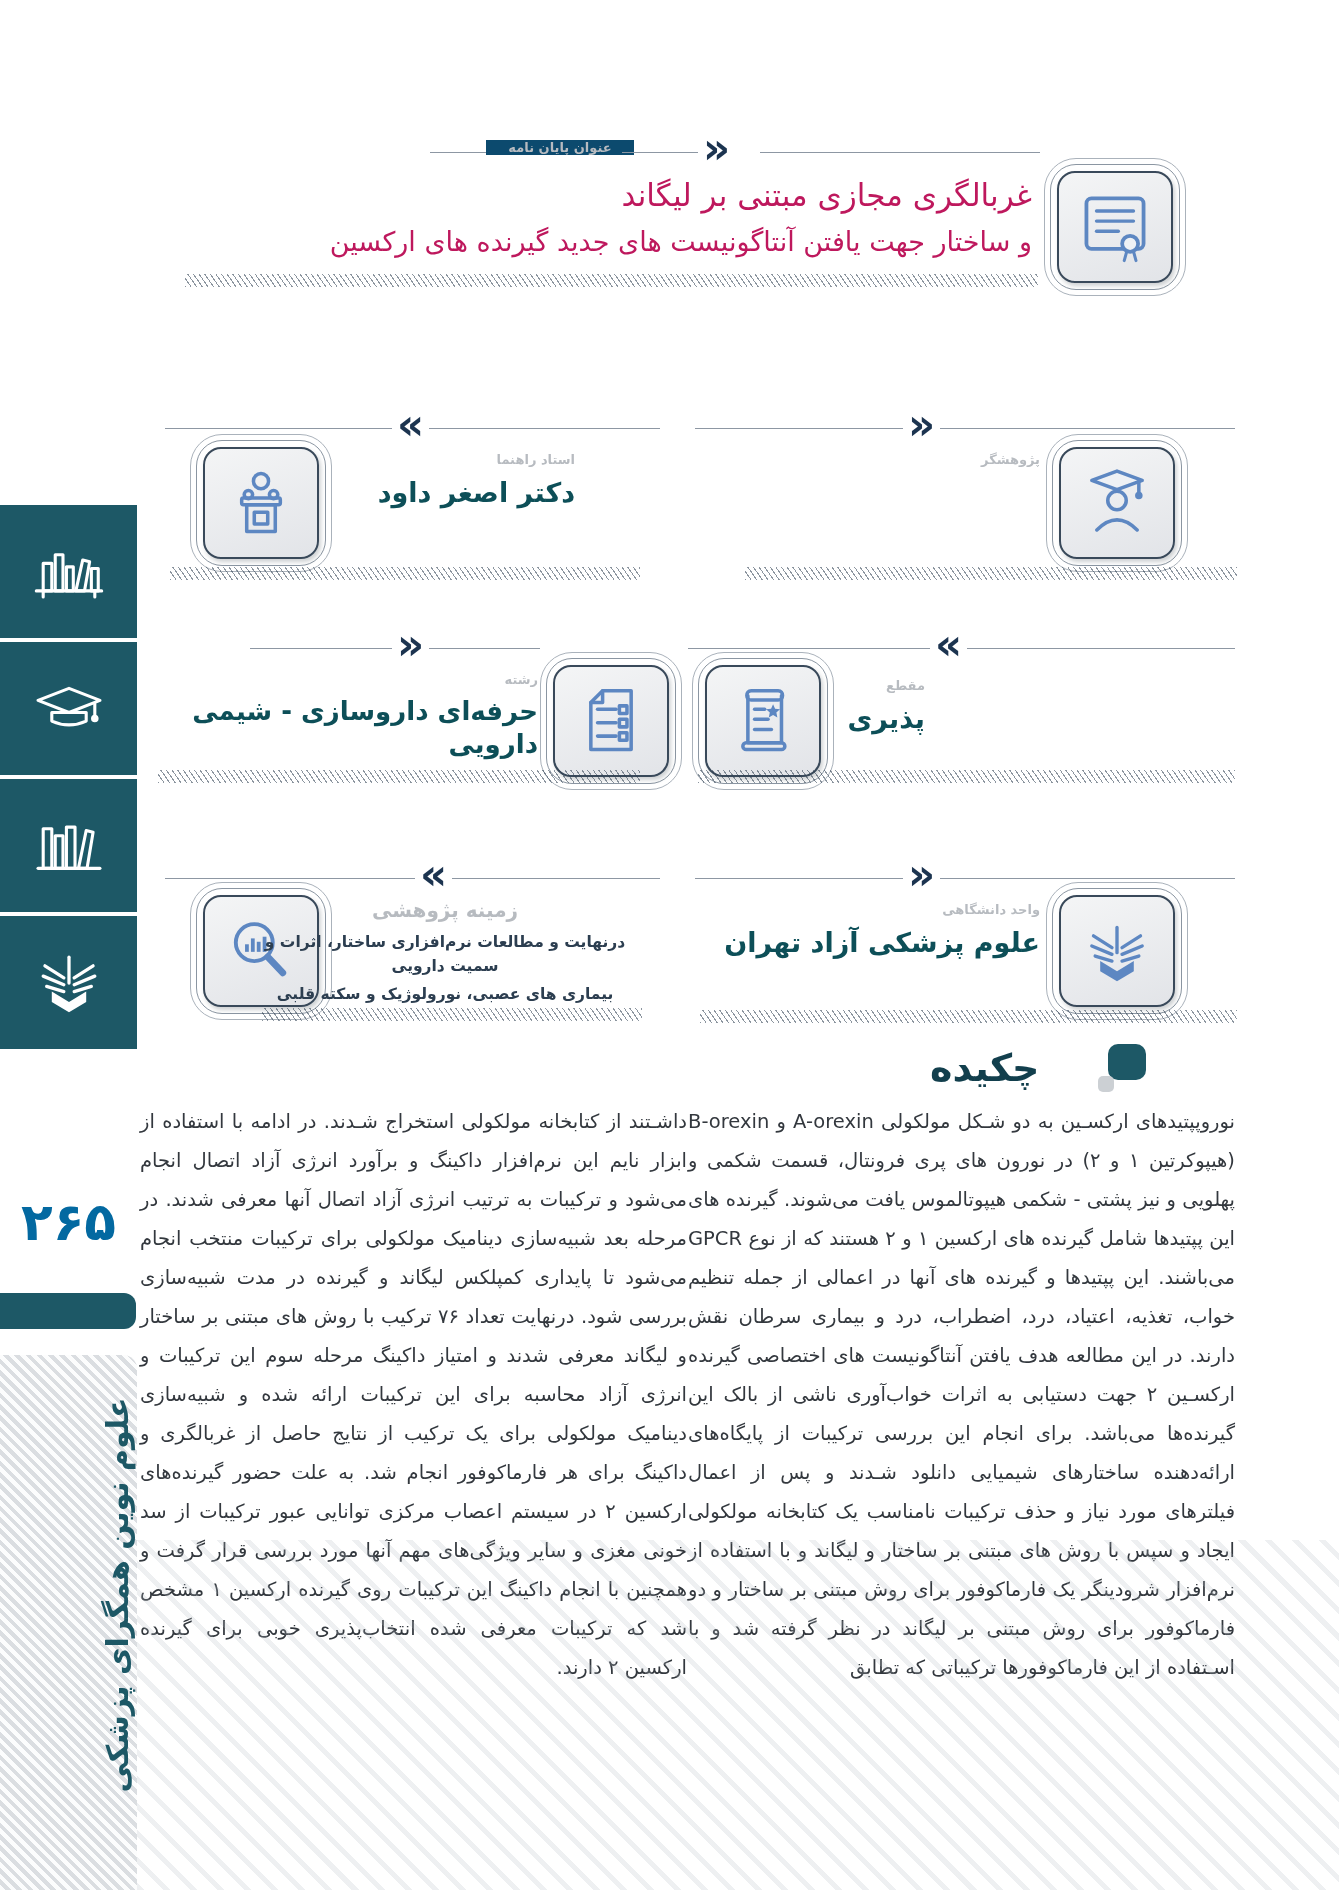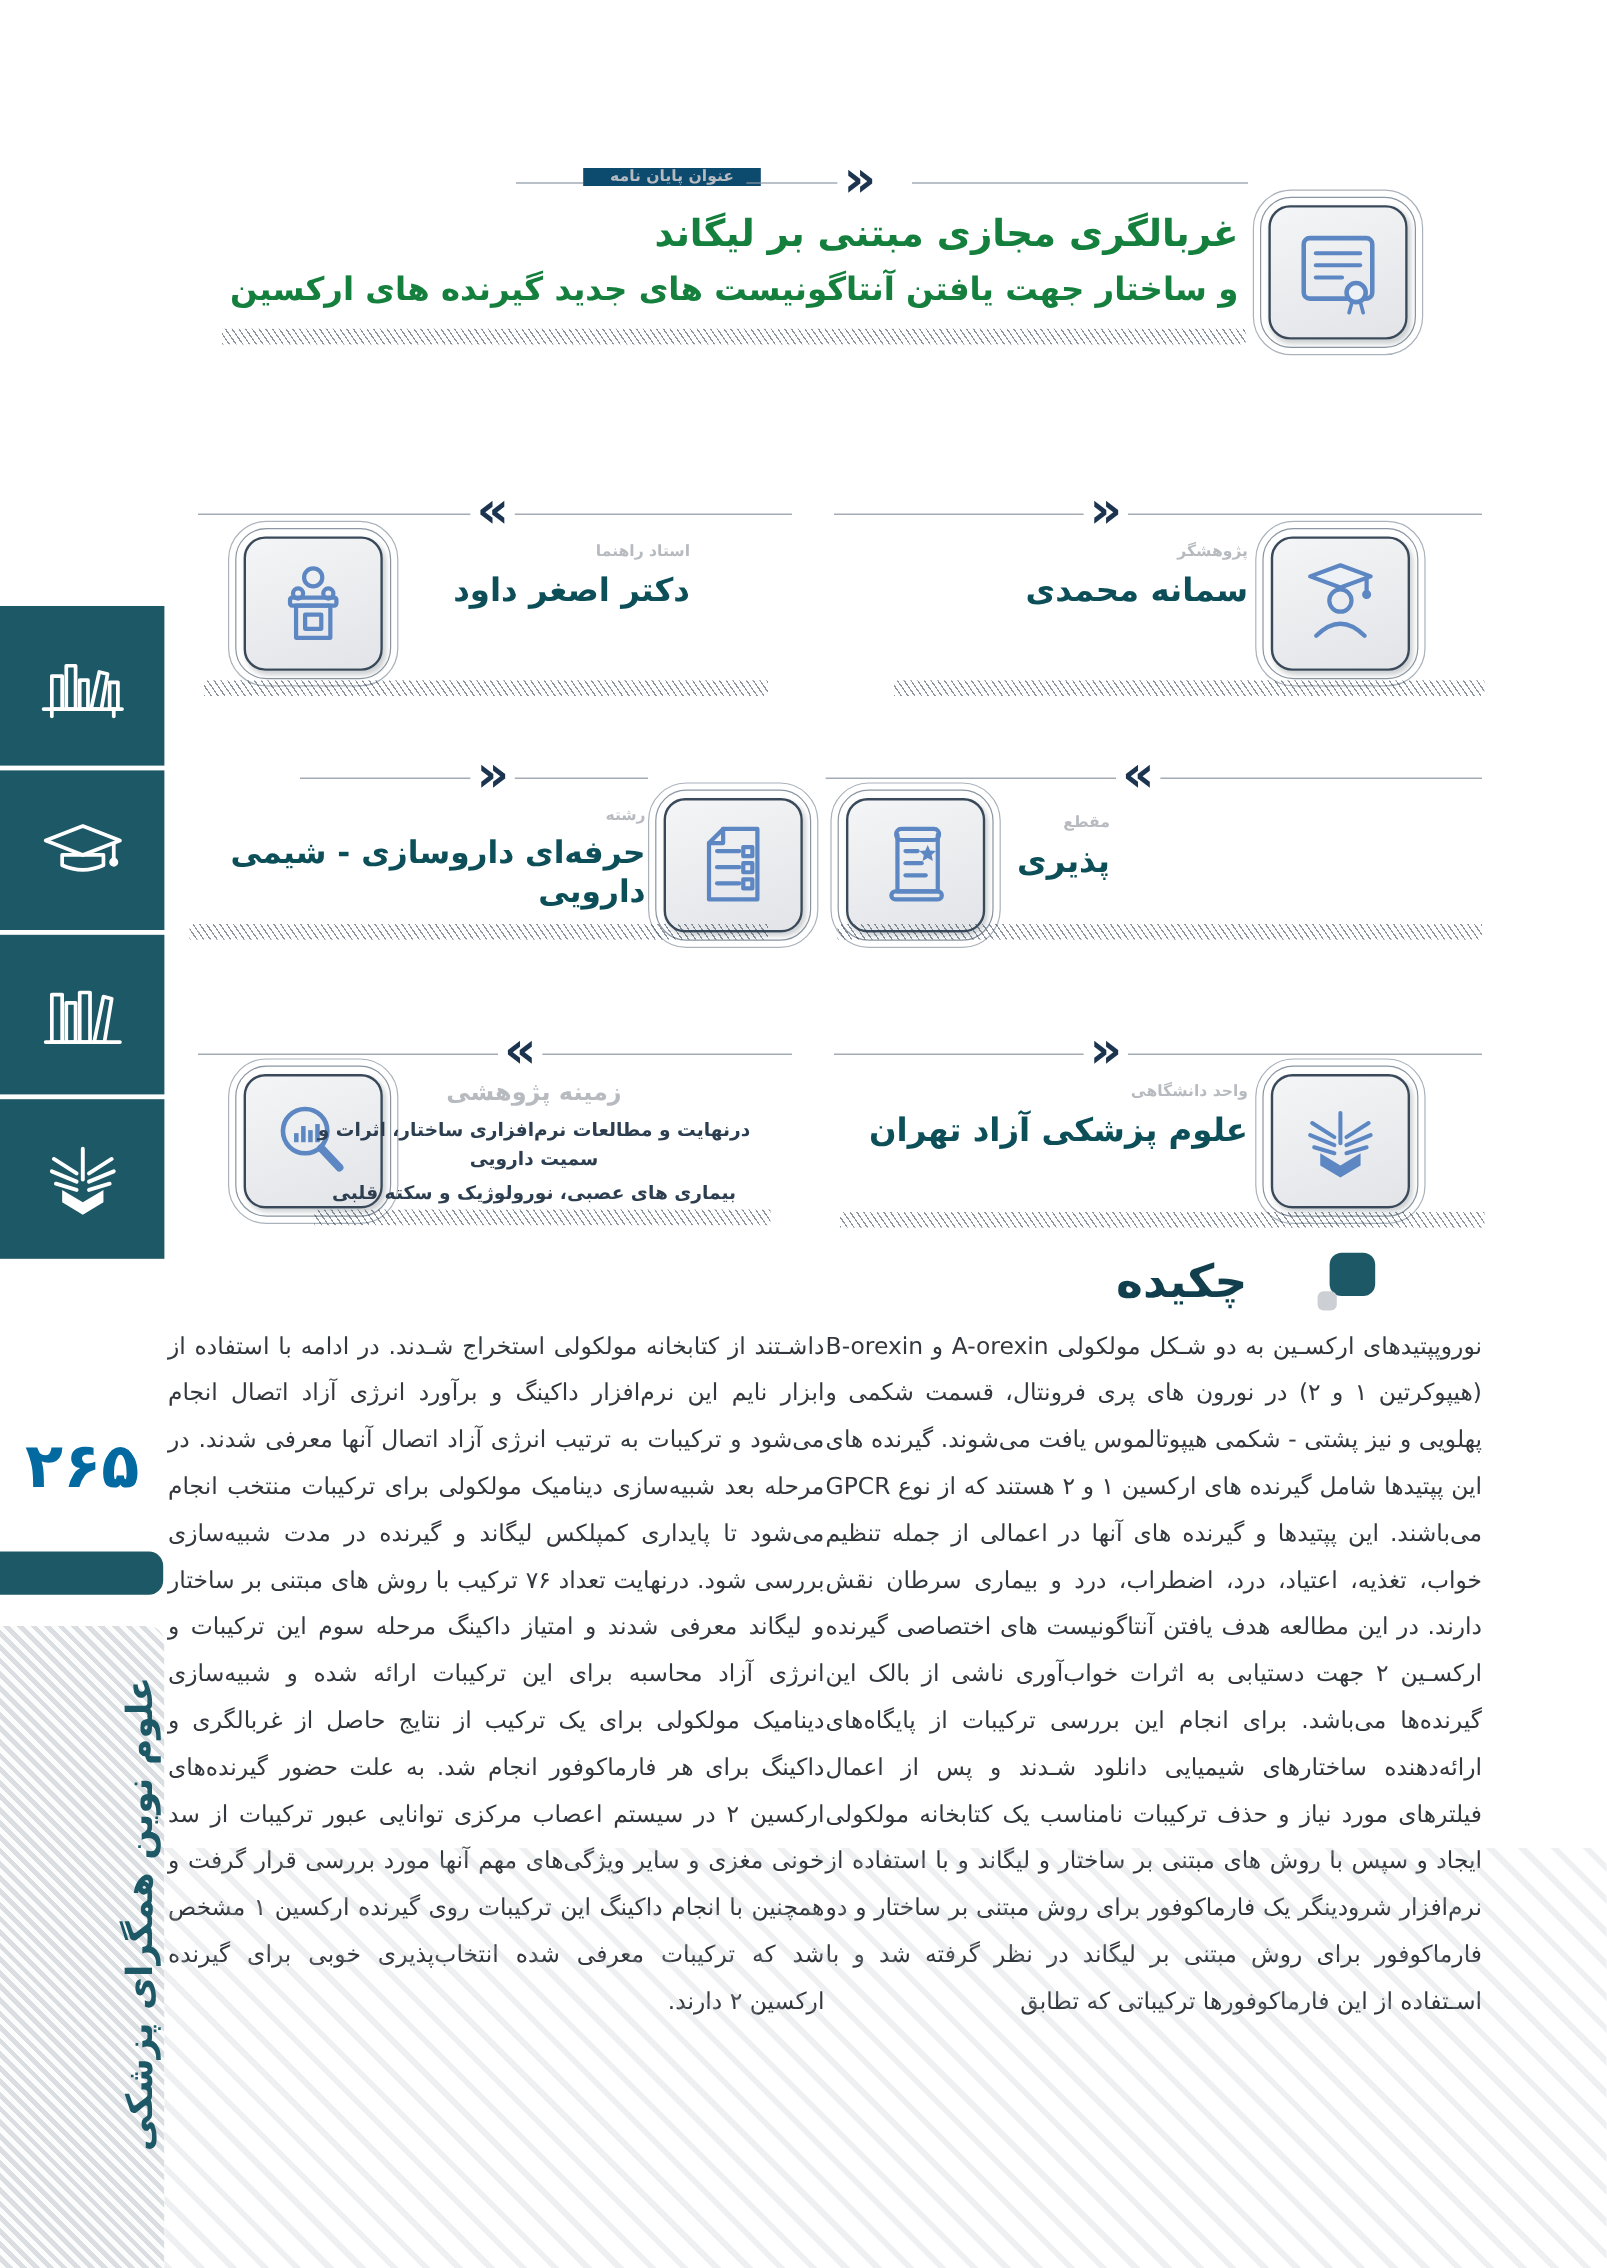--- a/index.html
+++ b/index.html
@@ -23,21 +23,21 @@
   .icon-box{width:112px;height:108px;border:2.6px solid #39495a;border-radius:18px;
             background:linear-gradient(160deg,#f4f5f6,#e2e4e8);display:flex;align-items:center;justify-content:center;
             box-shadow:2px 3px 4px rgba(60,70,80,.25);}
   .icon-box svg{width:84px;height:84px;}
 
   .f-label{color:#b7bbc0;font-weight:bold;font-size:13px;line-height:1.2;}
   .f-value{color:#0d4f58;font-weight:bold;font-size:27px;line-height:1.3;margin-top:7px;}
   .f-value-sm{color:#2c3e50;font-weight:bold;font-size:15.5px;line-height:24px;margin-top:4px;}
 
   
-  .title-wrap{position:absolute;left:180px;top:176px;width:852px;text-align:right;color:#15803d;font-weight:bold;}
+  .title-wrap{position:absolute;left:180px;top:176px;width:852px;text-align:right;color:#be185d;font-weight:normal;}
   .title-l1{font-size:31px;line-height:1.25;}
   .title-l2{font-size:27px;line-height:1.3;margin-top:9px;}
 
   
   .abs-head{position:absolute;left:930px;top:1046px;width:160px;text-align:left;
             color:#123f4d;font-weight:bold;font-size:38px;}
   .abs-ico{position:absolute;left:1098px;top:1044px;width:48px;height:44px;}
   .abs-ico .big{position:absolute;right:0;top:0;width:38px;height:36px;background:#1d5866;border-radius:10px;}
   .abs-ico .small{position:absolute;left:0;bottom:-4px;width:16px;height:16px;background:#ccd0d4;border-radius:5px;}
   .col{position:absolute;width:547px;font-size:19.5px;line-height:39px;color:#33383e;
@@ -101,21 +101,20 @@
         <polygon points="50,12 80,23 50,34 20,23" fill="#eef1f5"></polygon>
         <line x1="76" y1="26" x2="76" y2="38"></line>
           <circle cx="76" cy="41" r="2.4" fill="#5d87c2"></circle>
         <circle cx="50" cy="47" r="11"></circle>
         <path d="M26,82 q24,-24 48,0"></path>
       </svg>
     </div>
   </div>
   <div class="abs" style="left:700px;top:452px;width:340px;text-align:right;">
     <div class="f-label">پژوهشگر</div>
-    <div class="f-value">سمانه محمدی</div>
   </div>
   <div class="hatch" style="left:745px;top:567px;width:492px;"></div>
 
   <div class="icon-frame" style="left:196px;top:440px;">
     <div class="icon-box">
       <svg viewBox="0 0 100 100" fill="none" stroke="#5d87c2" stroke-width="4.2" stroke-linecap="round" stroke-linejoin="round">
         <circle cx="50" cy="24" r="9"></circle>
         <circle cx="35" cy="40" r="5"></circle>
           <circle cx="65" cy="40" r="5"></circle>
         <rect x="27" y="44" width="46" height="8" rx="2"></rect>

